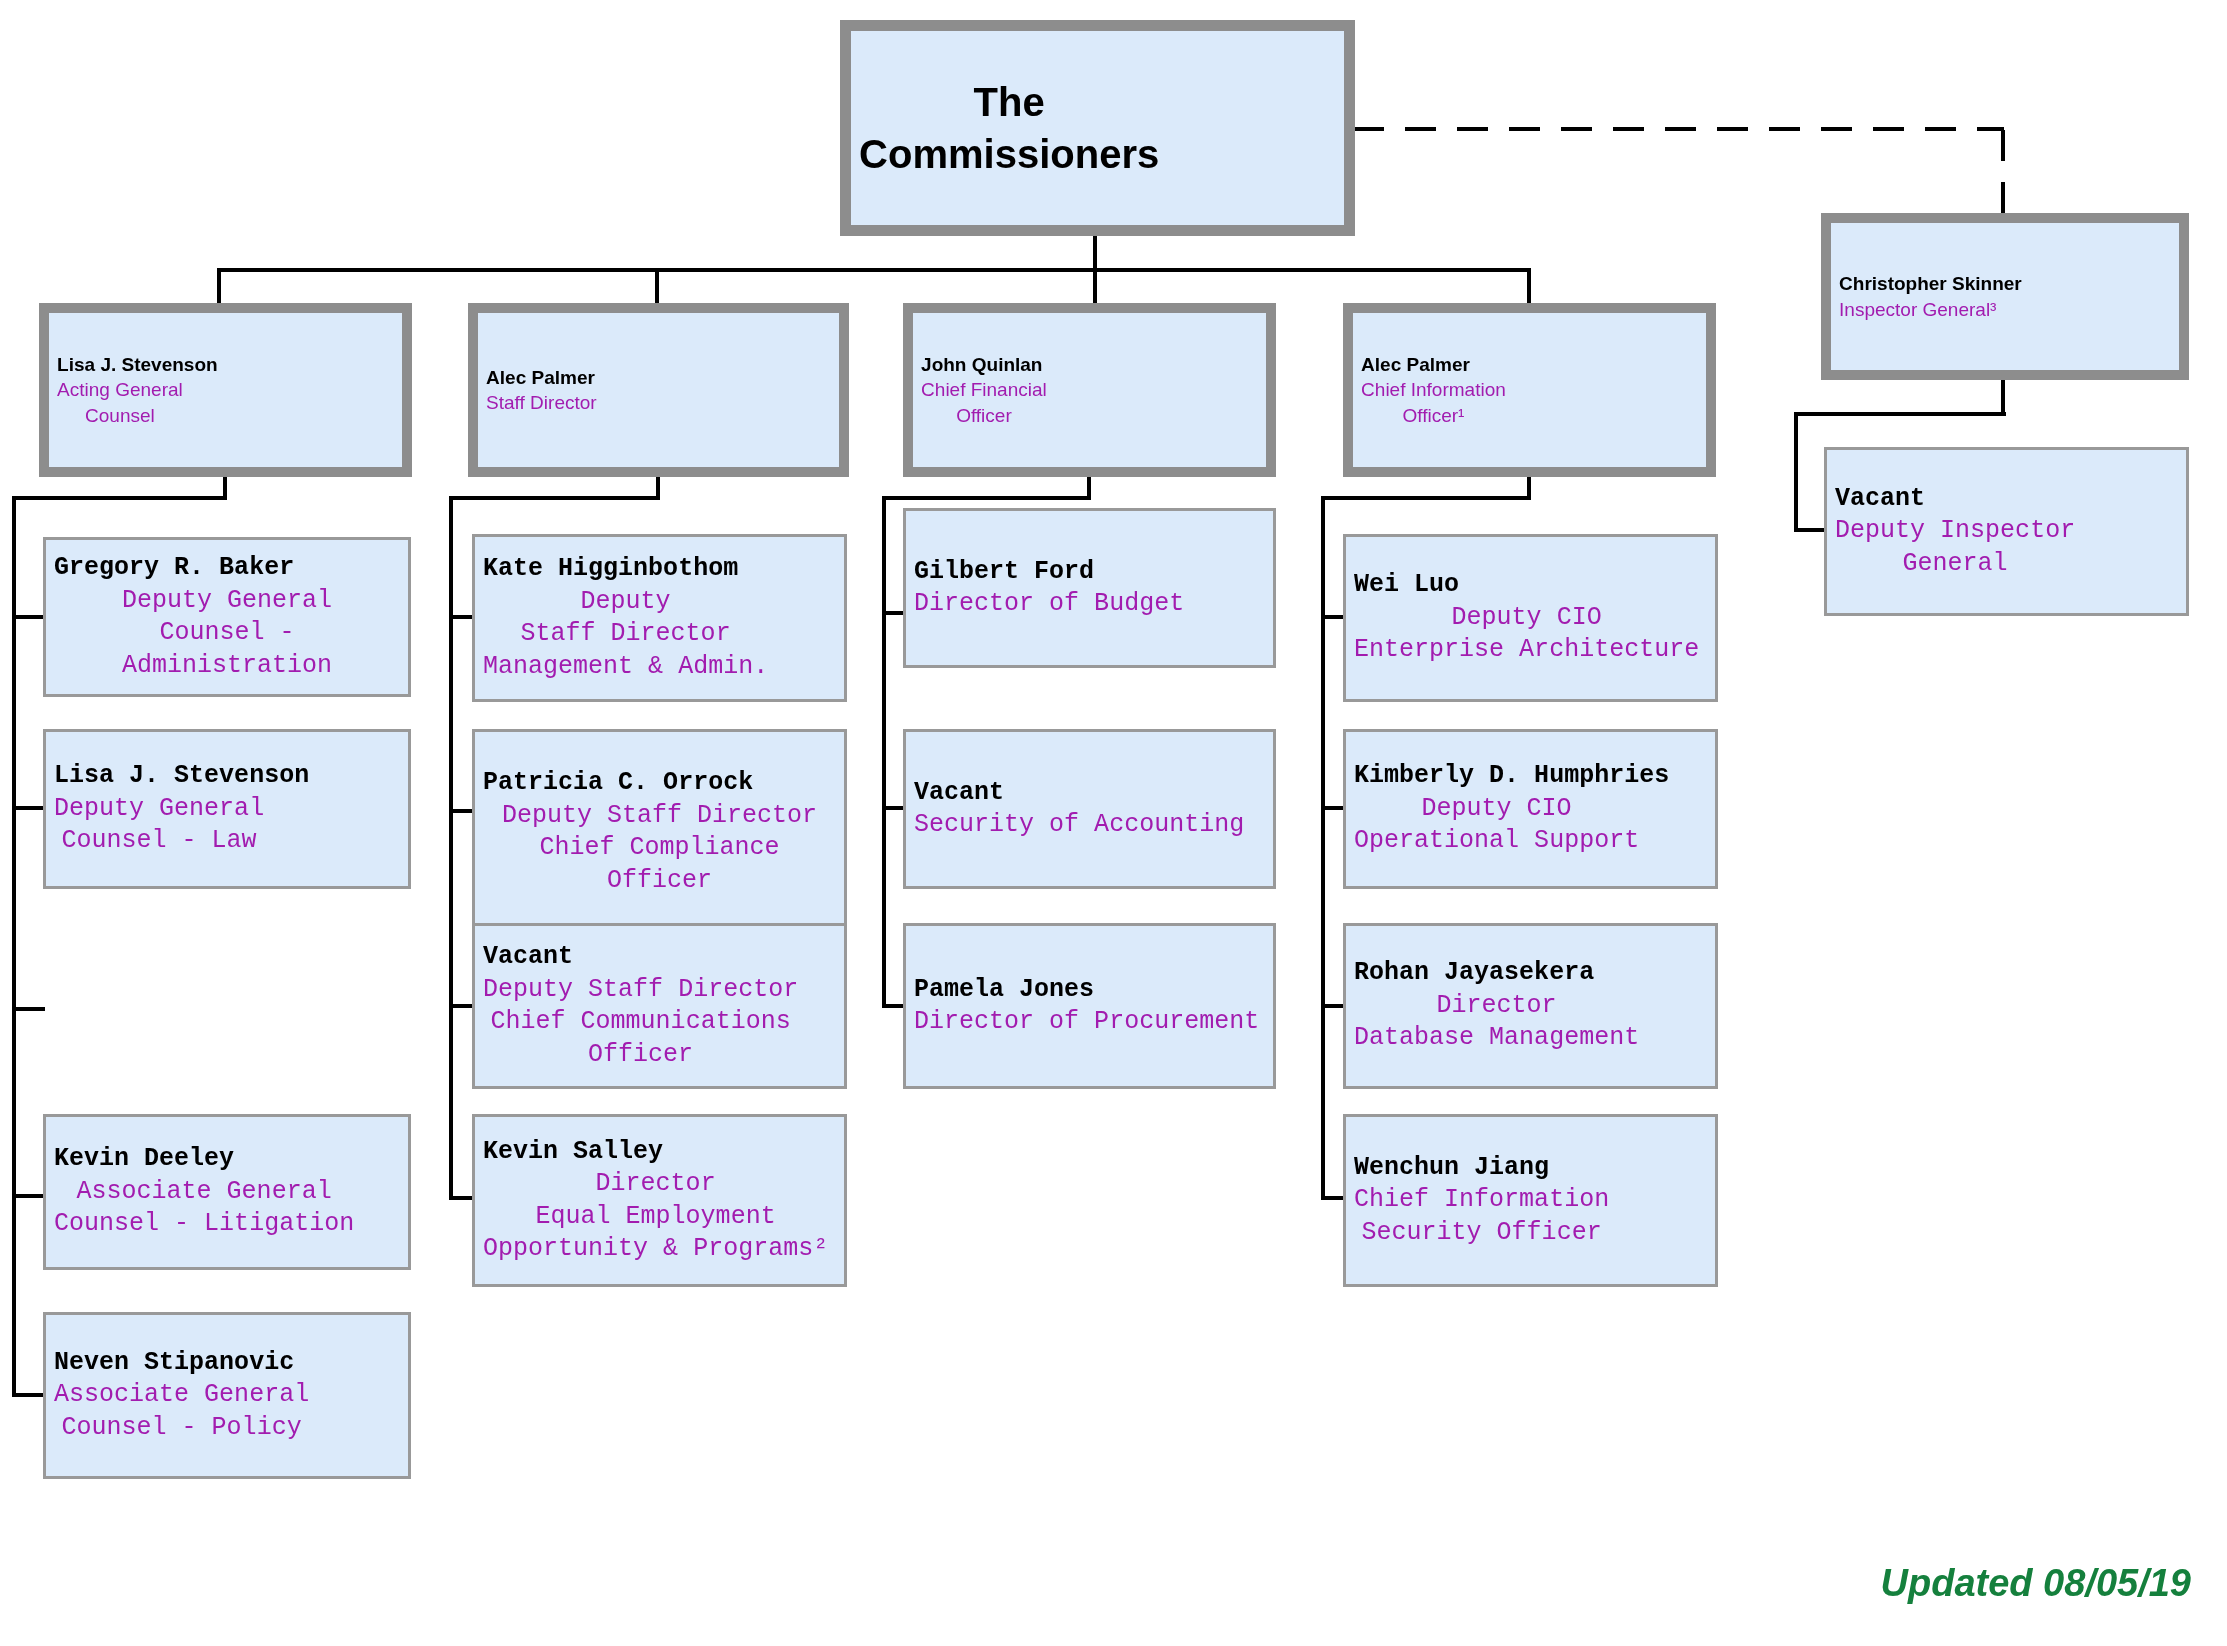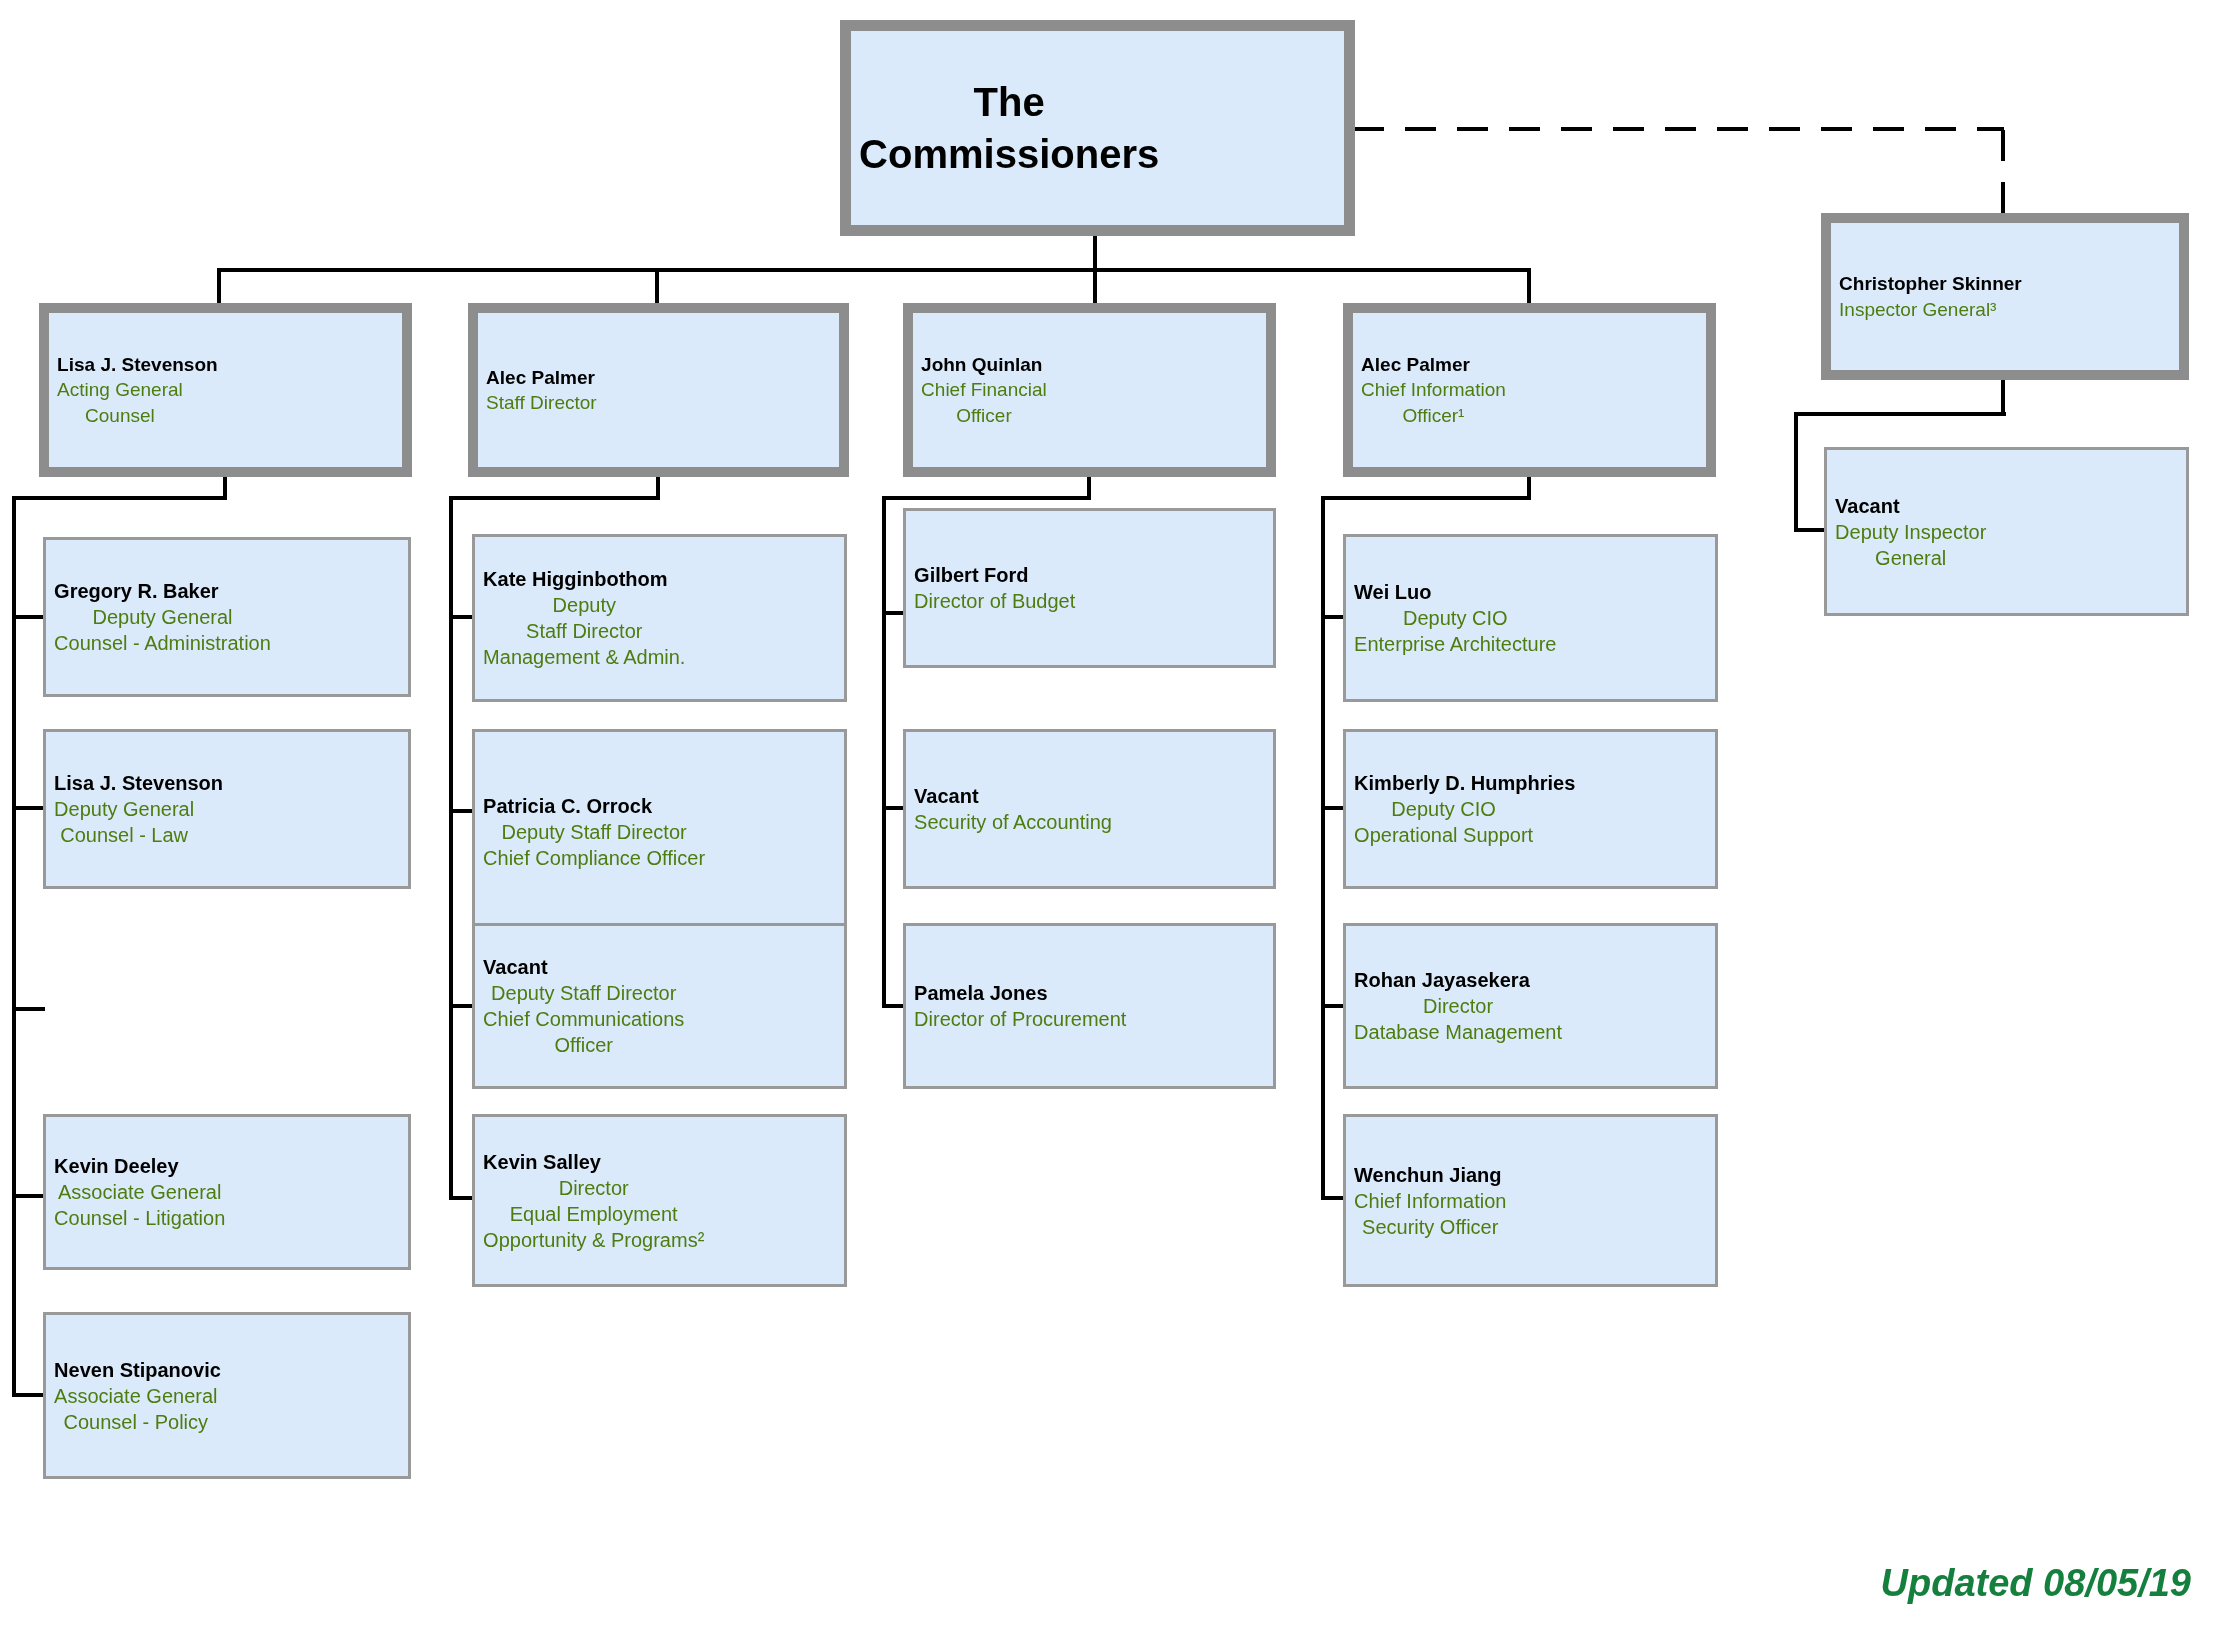--- a/index.html
+++ b/index.html
@@ -8,25 +8,25 @@
   #canvas{position:absolute;left:0;top:0;width:2227px;height:1646px;background:#fff;}
 
   .node{position:absolute;box-sizing:border-box;background:#dbeafa;
         display:flex;flex-direction:column;justify-content:center;align-items:flex-start;
         text-align:center;padding:6.5px 8.1px;}
   .thick{border:10.6px solid #8d8d8d;}
   .thin{border:3.3px solid #999999;}
   .root-box{border-width:11.4px;}
 
   .name{font-weight:bold;white-space:pre-line;}
-  .title{white-space:pre-line;color:#4d7c0f;}
+  .title{white-space:pre-line;color:#a21caf;}
 
   .root-box .name{font-size:40px;line-height:1.3;}
   .head .name,.head .title,.ig .name,.ig .title{font-size:19px;line-height:1.32;}
-  .child .name,.child .title{font-size:20px;line-height:1.3;}
+  .child .name,.child .title{font-size:25px;line-height:1.3;font-family:Liberation Mono, monospace;}
 
   .line{position:absolute;background:#000;}
   .dash-h{position:absolute;height:4.1px;
           background:repeating-linear-gradient(90deg,#000 0 31px,transparent 31px 52px);}
   .dash-v{position:absolute;width:4.1px;
           background:repeating-linear-gradient(180deg,#000 0 31px,transparent 31px 52px);}
 
   .footer-note{position:absolute;top:1562px;right:36px;font-size:38px;
                font-style:italic;font-weight:bold;color:#15803d;}
 </style>

